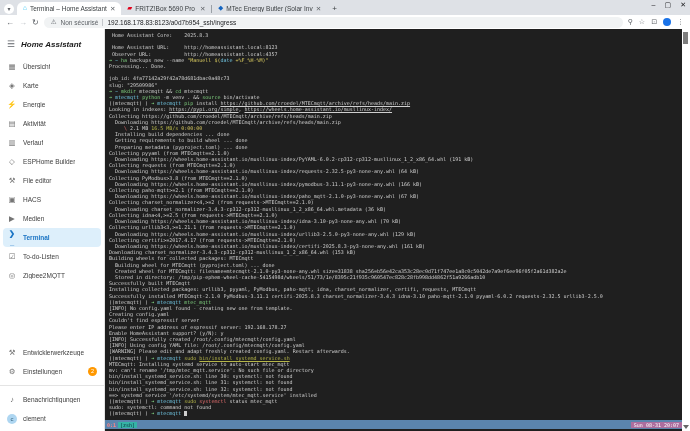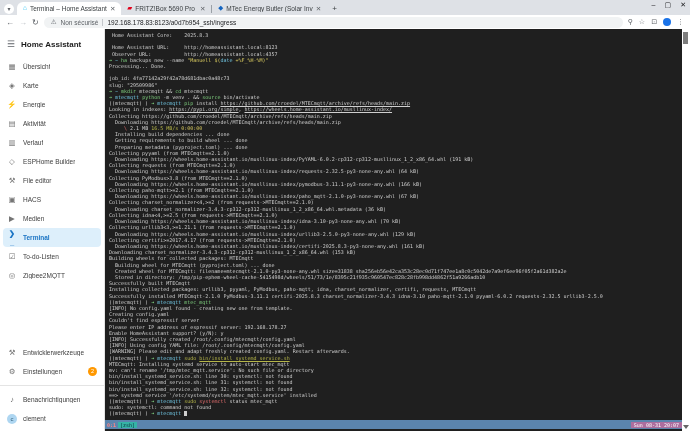--- a/index.html
+++ b/index.html
@@ -32,21 +32,21 @@
   .avatar-chrome { width:8px; height:8px; border-radius:50%; background:#1a73e8; color:#fff;
     font-size:5px; text-align:center; line-height:8px; }
 
   
   .app { display:flex; height:402px; }
 
   .sidebar { width:105px; background:#fff; border-right:1px solid #e4e4e4;
     display:flex; flex-direction:column; padding-top:4px; }
   .sb-header { display:flex; align-items:center; gap:6px; padding:6px 7px 8px; }
   .sb-burger { font-size:9px; color:#5f6368; }
-  .sb-title { font-size:8px; font-weight:bold; color:#1c1c1c; white-space:nowrap; }
+  .sb-title { font-size:8px; font-weight:bold; color:#1c1c1c; white-space:nowrap;font-style:italic; }
   .sb-item { display:flex; align-items:center; gap:6px; height:19px;
     margin:0 3px; padding:0 4px; border-radius:4px; color:#3c3c3c; font-size:6.5px; }
   .sb-item .ic { width:10px; text-align:center; color:#757575; font-size:7.5px; flex:none; }
   .sb-item.active { background:#ddeffb; color:#1a74c4; font-weight:bold; }
   .sb-item.active .ic { color:#1a74c4; }
   .sb-item .lbl { white-space:nowrap; overflow:hidden; }
   .sb-spacer { flex:1; }
   .badge { margin-left:auto; background:#ff9800; color:#fff; border-radius:50%;
     width:9px; height:9px; font-size:5.5px; line-height:9px; text-align:center; flex:none; }
   .sb-divider { height:1px; background:#e4e4e4; margin:4px 0; }

